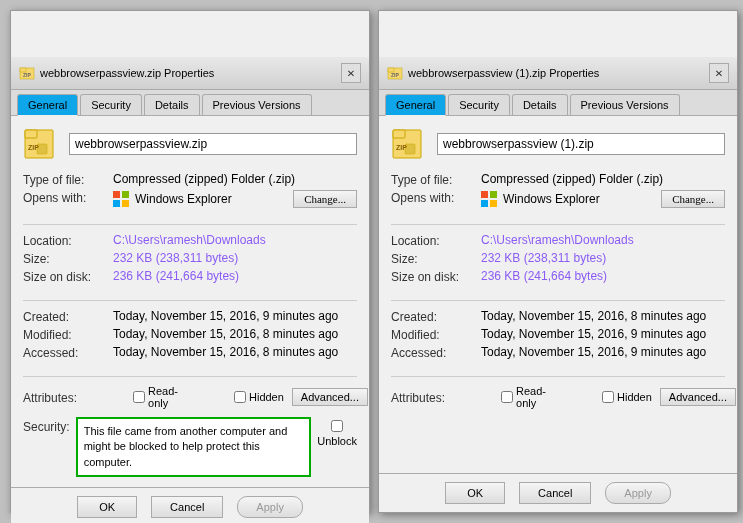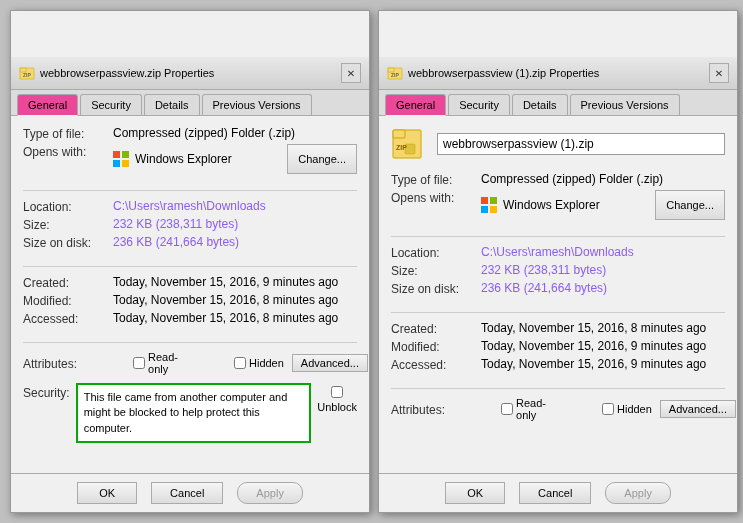--- a/index.html
+++ b/index.html
@@ -64,21 +64,21 @@
     .tab {
       padding: 4px 10px;
       background: #dcdcdc;
       border: 1px solid #aaa;
       border-bottom: none;
       cursor: pointer;
       font-size: 11px;
       border-radius: 3px 3px 0 0;
     }
     .tab.active {
-      background: #ec4899;
+      background: #0ea5e9;
       border-bottom: 1px solid #f0f0f0;
       margin-bottom: -1px;
     }
     .content {
       padding: 10px 12px;
       flex: 1;
       display: flex;
       flex-direction: column;
       gap: 0;
     }
@@ -121,25 +121,26 @@
       align-items: center;
       gap: 6px;
     }
     .explorer-icon {
       width: 16px;
       height: 16px;
       flex-shrink: 0;
     }
     .change-btn {
       margin-left: auto;
-      padding: 8px 10px;
+      padding: 2px 10px;
       background: linear-gradient(to bottom, #f5f5f5, #ddd);
       border: 1px solid #aaa;
       cursor: pointer;
       font-size: 11px;
+      font-family: Liberation Serif, serif;
     }
     .divider {
       border: none;
       border-top: 1px solid #ccc;
       margin: 8px 0;
     }
     .attrs-row {
       display: flex;
       align-items: center;
       gap: 8px;
@@ -250,20 +251,31 @@
     </div>
     <div class="close-btn">✕</div>
   </div>
   <div class="tabs">
     <div class="tab active">General</div>
     <div class="tab">Security</div>
     <div class="tab">Details</div>
     <div class="tab">Previous Versions</div>
   </div>
   <div class="content">
+    <div class="file-header">
+      <div class="file-icon zip-icon">
+        <svg viewBox="0 0 36 36">
+          <rect x="2" y="4" width="28" height="28" rx="1" fill="#f5d76e" stroke="#cba600" stroke-width="1"></rect>
+          <rect x="2" y="4" width="12" height="8" rx="1" fill="#f5d76e" stroke="#cba600" stroke-width="1"></rect>
+          <rect x="14" y="18" width="10" height="10" rx="1" fill="#e0c040" stroke="#cba600" stroke-width="0.5"></rect>
+          <text x="5" y="24" font-size="7" fill="#8B6000" font-weight="bold" font-family="Arial">ZIP</text>
+        </svg>
+      </div>
+      <input class="file-name-box" type="text" readonly="" value="webbrowserpassview.zip" style="">
+    </div>
     <div class="info-grid">
       <span class="info-label">Type of file:</span>
       <span class="info-value">Compressed (zipped) Folder (.zip)</span>
       <span class="info-label">Opens with:</span>
       <div class="opens-with-row">
         <div class="explorer-icon windows-icon">
           <svg viewBox="0 0 16 16">
               <rect x="0" y="0" width="7" height="7" fill="#f25022"></rect>
               <rect x="9" y="0" width="7" height="7" fill="#7fba00"></rect>
               <rect x="0" y="9" width="7" height="7" fill="#00a4ef"></rect>

